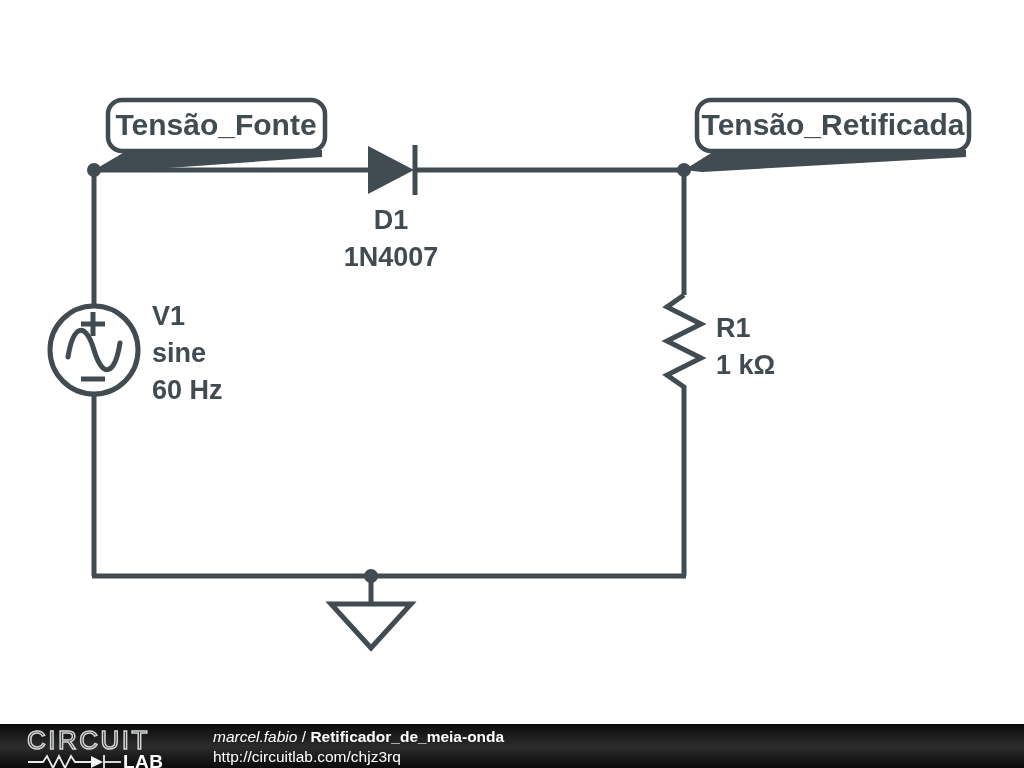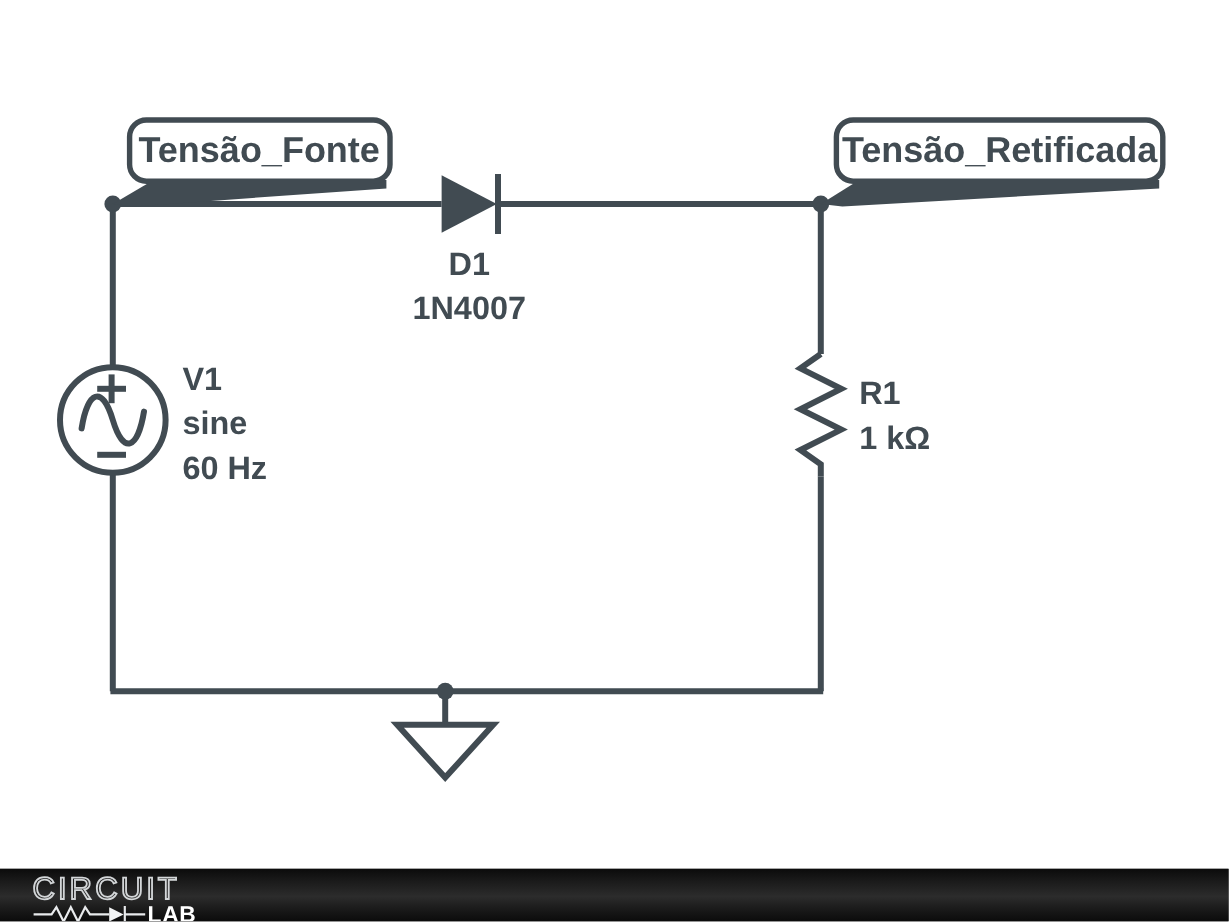--- a/index.html
+++ b/index.html
@@ -264,16 +264,24 @@
         <g>
           <path class="logo-line" d="M 3 36 L 18 36 L 22 30 L 28 42 L 34 30 L 40 42 L 46 30 L 50 36 L 66 36"></path>
           <polygon class="logo-fill" points="66,30 66,42 78,36"></polygon>
           <line class="logo-line" x1="79" y1="29" x2="79" y2="43"></line>
           <line class="logo-line" x1="79" y1="36" x2="96" y2="36"></line>
         </g>
         <text class="logo-lab-text" x="98" y="42">LAB</text>
       </svg>
     </div>
 
+    <div id="footer-meta">
+      <div id="footer-credit">
+        <span id="footer-author">marcel.fabio</span>
+        <span id="footer-sep">/</span>
+        <span id="footer-title">Retificador_de_meia-onda</span>
+      </div>
+      <div id="footer-url">http://circuitlab.com/chjz3rq</div>
+    </div>
 
   </div>
 
 </div>
 
 </body></html>

